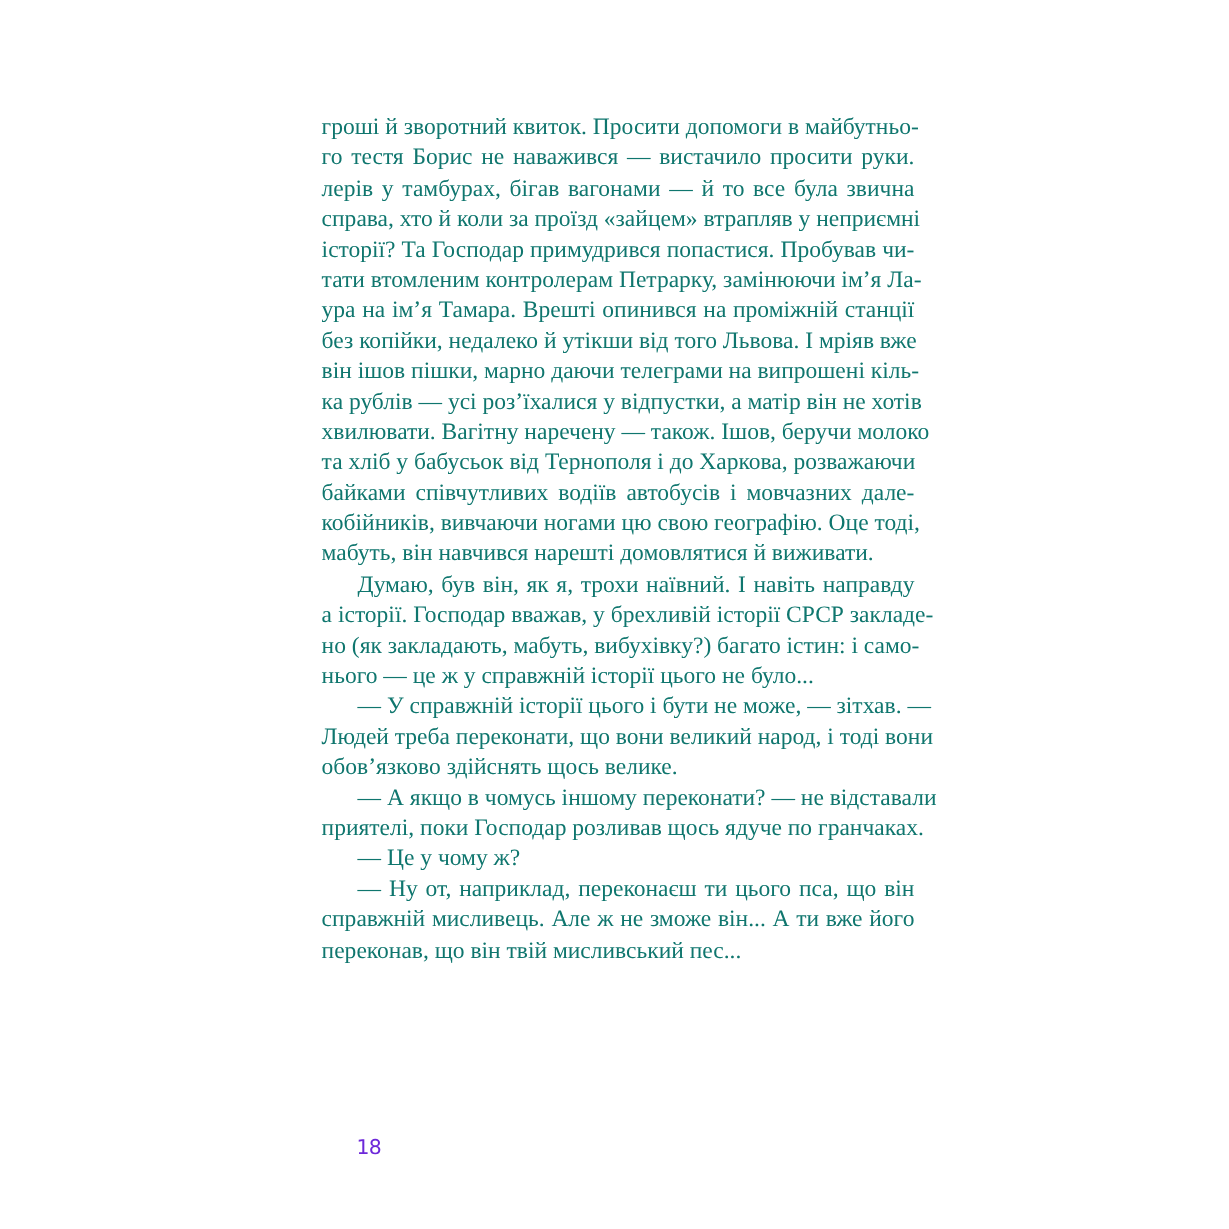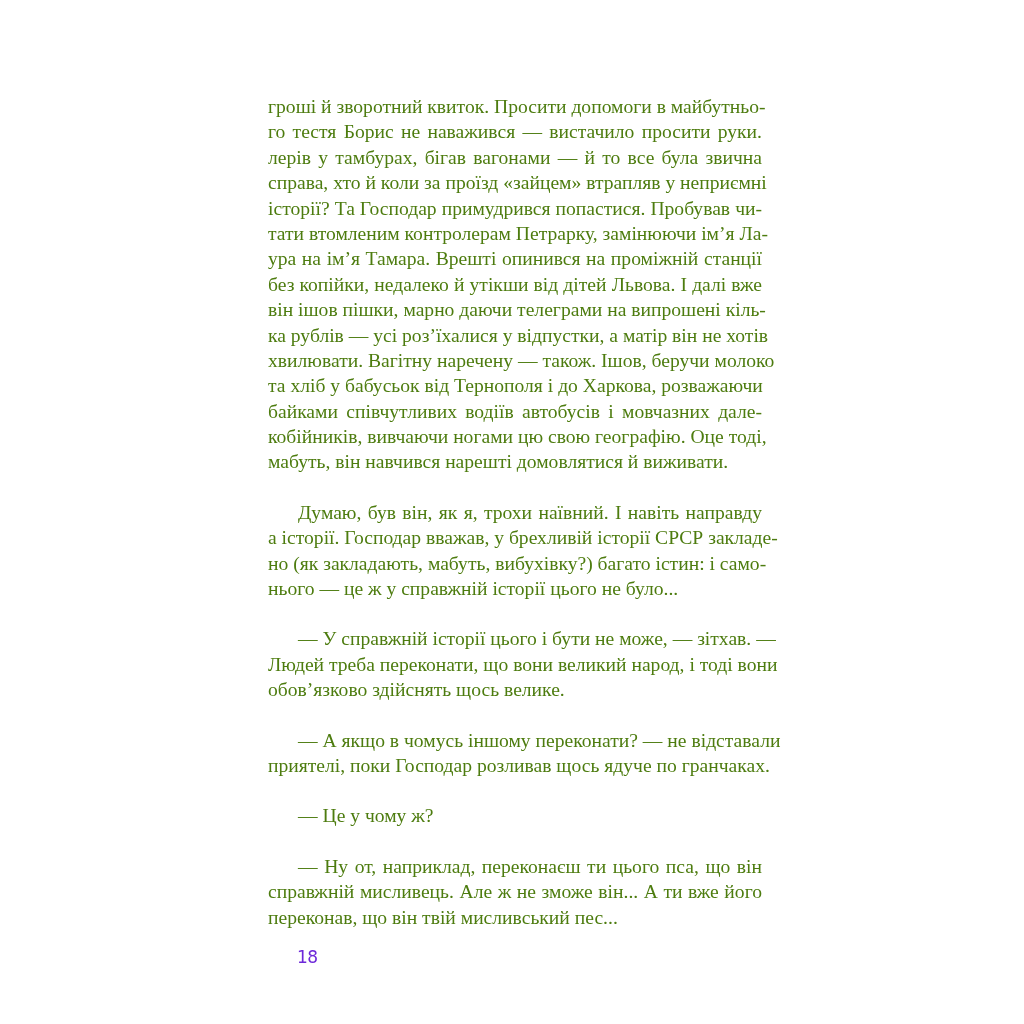--- a/index.html
+++ b/index.html
@@ -21,37 +21,36 @@
     background: #ffffff;
   }
   .text-block {
     position: absolute;
     left: 268px;
     top: 94px;
     width: 494px;
     font-family: "Liberation Serif", "DejaVu Serif", serif;
     font-size: 19.6px;
     line-height: 25.4px;
-    color: #4d7c0f;
+    color: #0f766e;
   }
   .line {
     display: block;
     height: 25.4px;
     white-space: nowrap;
     text-align: justify;
     text-align-last: justify;
     overflow: visible;
   }
   .line.last {
     text-align: center;
     text-align-last: left;
   }
   .line.indent {
     padding-left: 30px;
-    margin-top: 25px;
   }
   .page-number {
     position: absolute;
     left: 297px;
     top: 947px;
     font-family: "DejaVu Sans", "Liberation Sans", sans-serif;
     font-size: 17px;
     color: #6d28d9;
     letter-spacing: -0.5px;
   }
@@ -63,21 +62,21 @@
   <div class="text-block">
 
     <div>
       <span class="line">гроші й зворотний квиток. Просити допомоги в майбутньо-</span>
       <span class="line">го тестя Борис не наважився — вистачило просити руки.</span>
       <span class="line">лерів у тамбурах, бігав вагонами — й то все була звична</span>
       <span class="line">справа, хто й коли за проїзд «зайцем» втрапляв у неприємні</span>
       <span class="line">історії? Та Господар примудрився попастися. Пробував чи-</span>
       <span class="line">тати втомленим контролерам Петрарку, замінюючи ім’я Ла-</span>
       <span class="line">ура на ім’я Тамара. Врешті опинився на проміжній станції</span>
-      <span class="line">без копійки, недалеко й утікши від дітей Львова. І далі вже</span>
+      <span class="line">без копійки, недалеко й утікши від того Львова. І мріяв вже</span>
       <span class="line">він ішов пішки, марно даючи телеграми на випрошені кіль-</span>
       <span class="line">ка рублів — усі роз’їхалися у відпустки, а матір він не хотів</span>
       <span class="line">хвилювати. Вагітну наречену — також. Ішов, беручи молоко</span>
       <span class="line">та хліб у бабусьок від Тернополя і до Харкова, розважаючи</span>
       <span class="line">байками співчутливих водіїв автобусів і мовчазних дале-</span>
       <span class="line">кобійників, вивчаючи ногами цю свою географію. Оце тоді,</span>
       <span class="line last">мабуть, він навчився нарешті домовлятися й виживати.</span>
     </div>
 
     <div>

